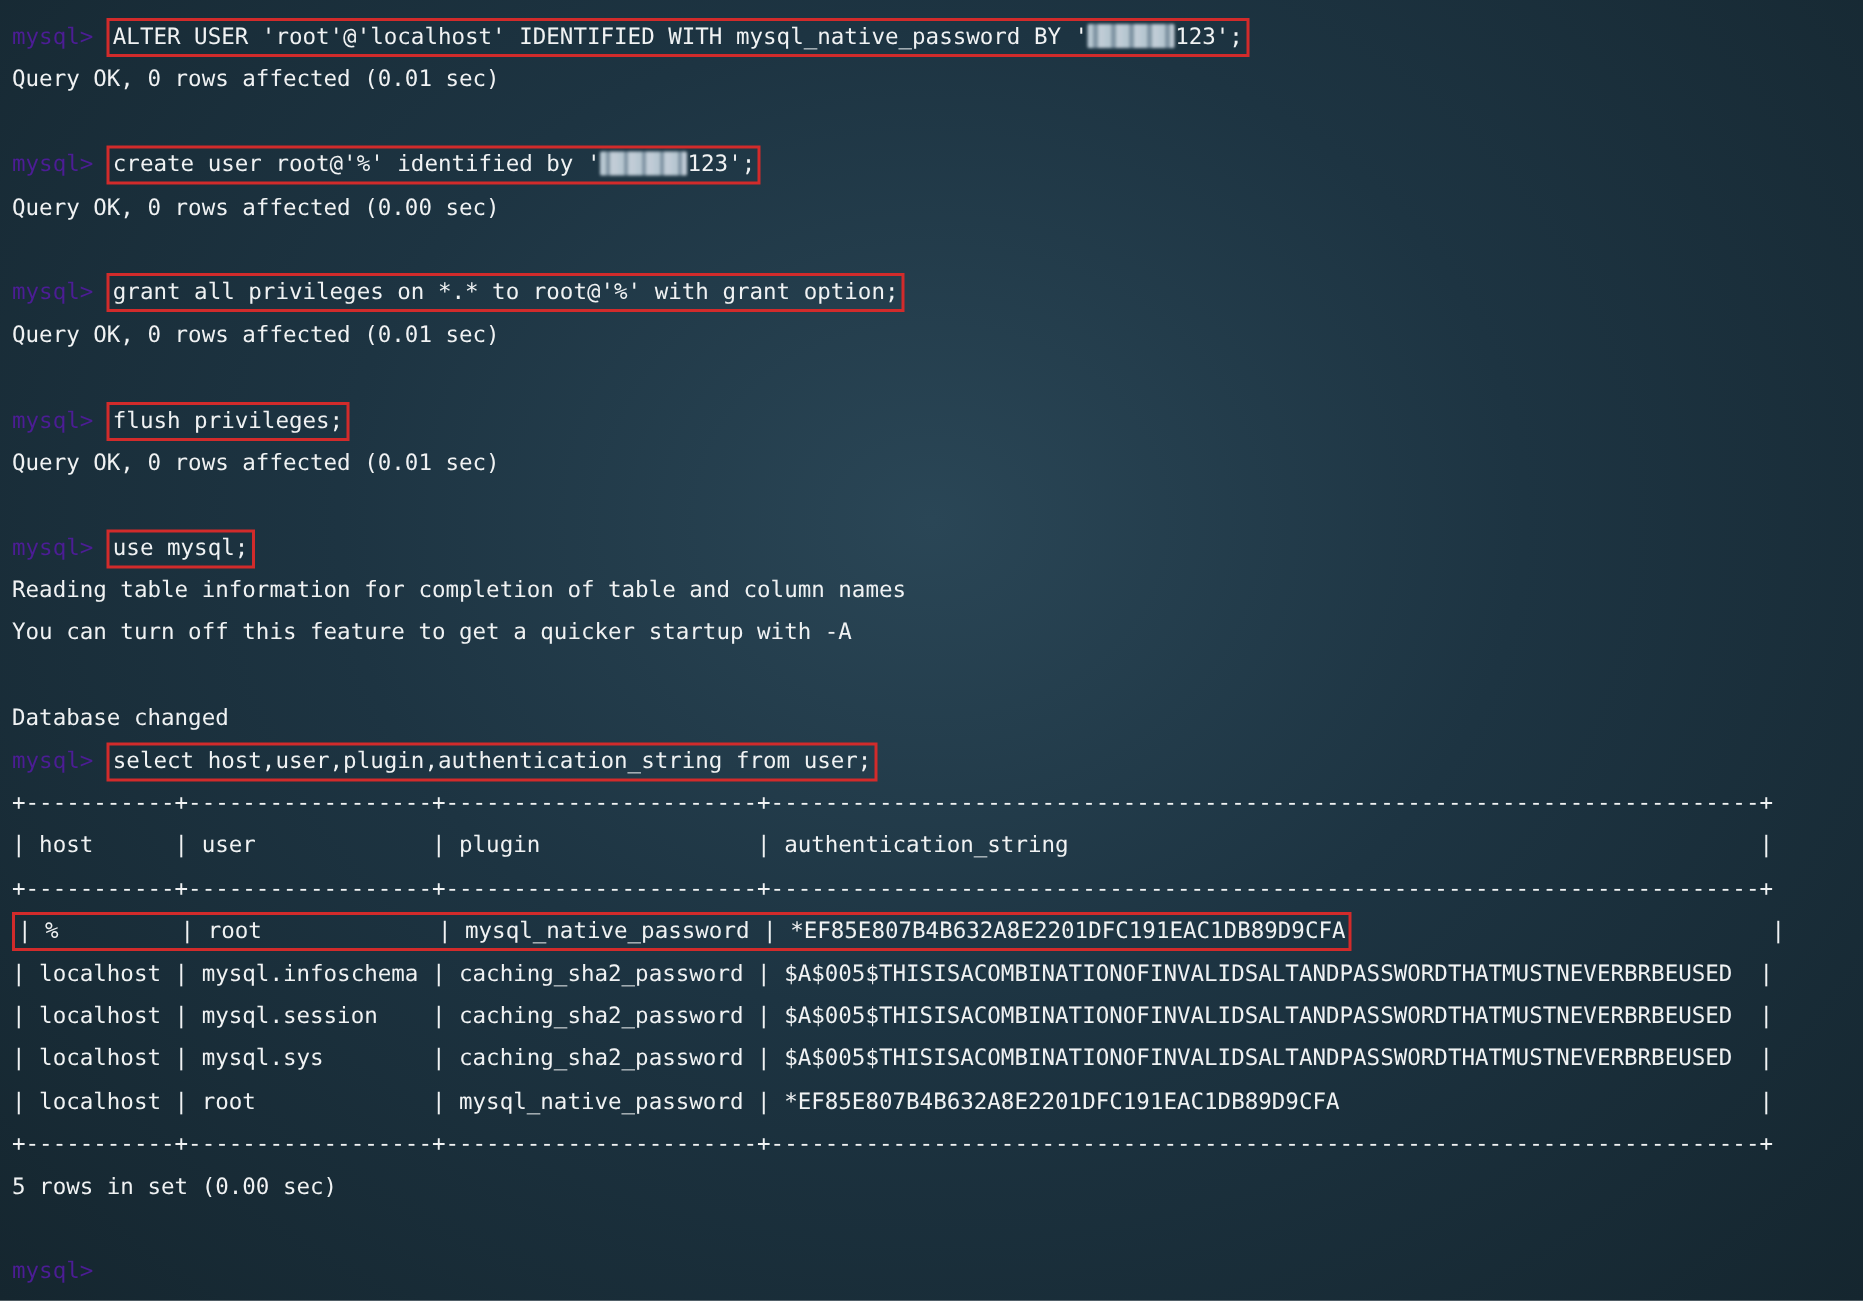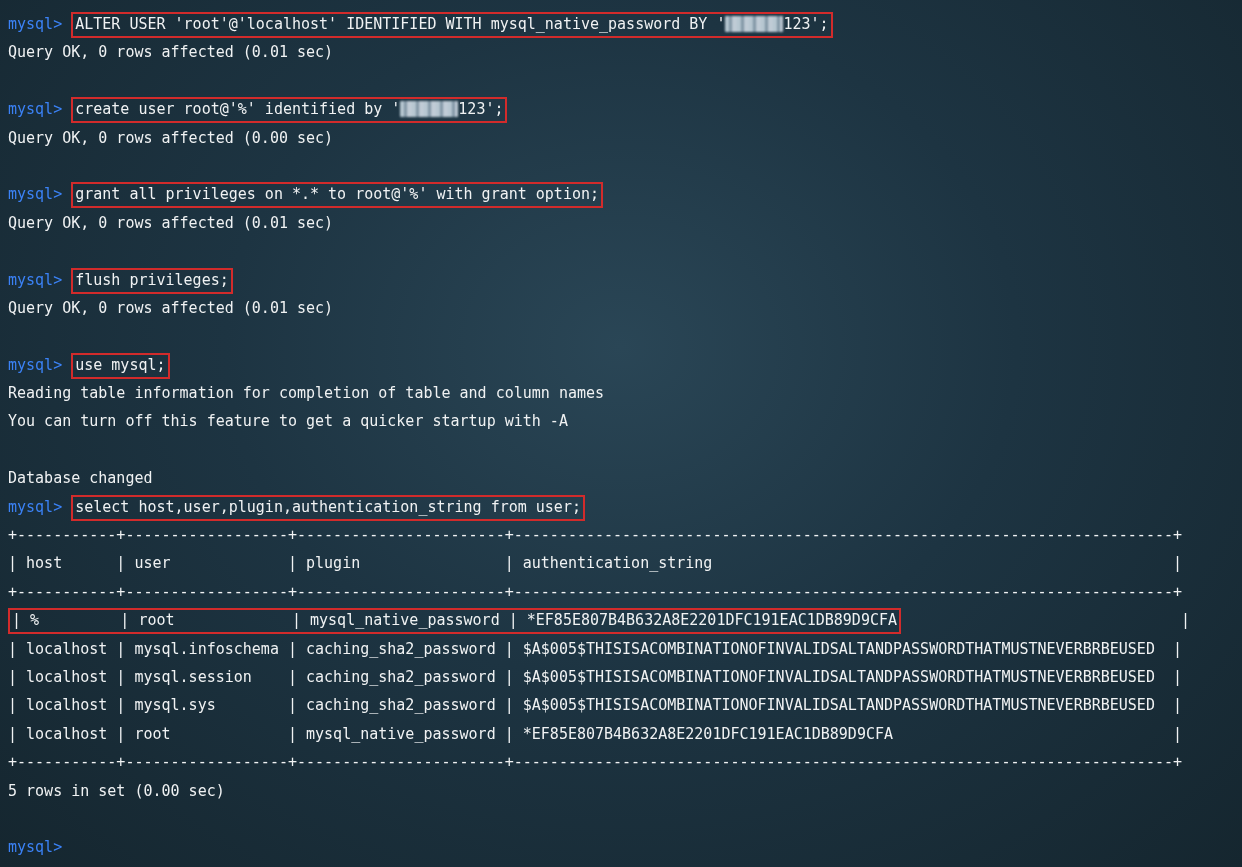--- a/index.html
+++ b/index.html
@@ -16,21 +16,21 @@
     line-height: 28.4px;
     color: #f0f2f3;
     white-space: pre;
     padding: 10px 8px 0 8px;
     letter-spacing: 0px;
   }
   .term .line {
     display: block;
     height: 28.4px;
   }
-  .prompt { color: #3b82f6; }
+  .prompt { color: #4c1d95; }
   .hlbox {
     border: 2px solid #d22b2b;
     padding: 0 2px;
     display: inline-block;
     line-height: 20px;
     height: 22px;
     vertical-align: 0px;
   }
   .redacted {
     display: inline-block;

